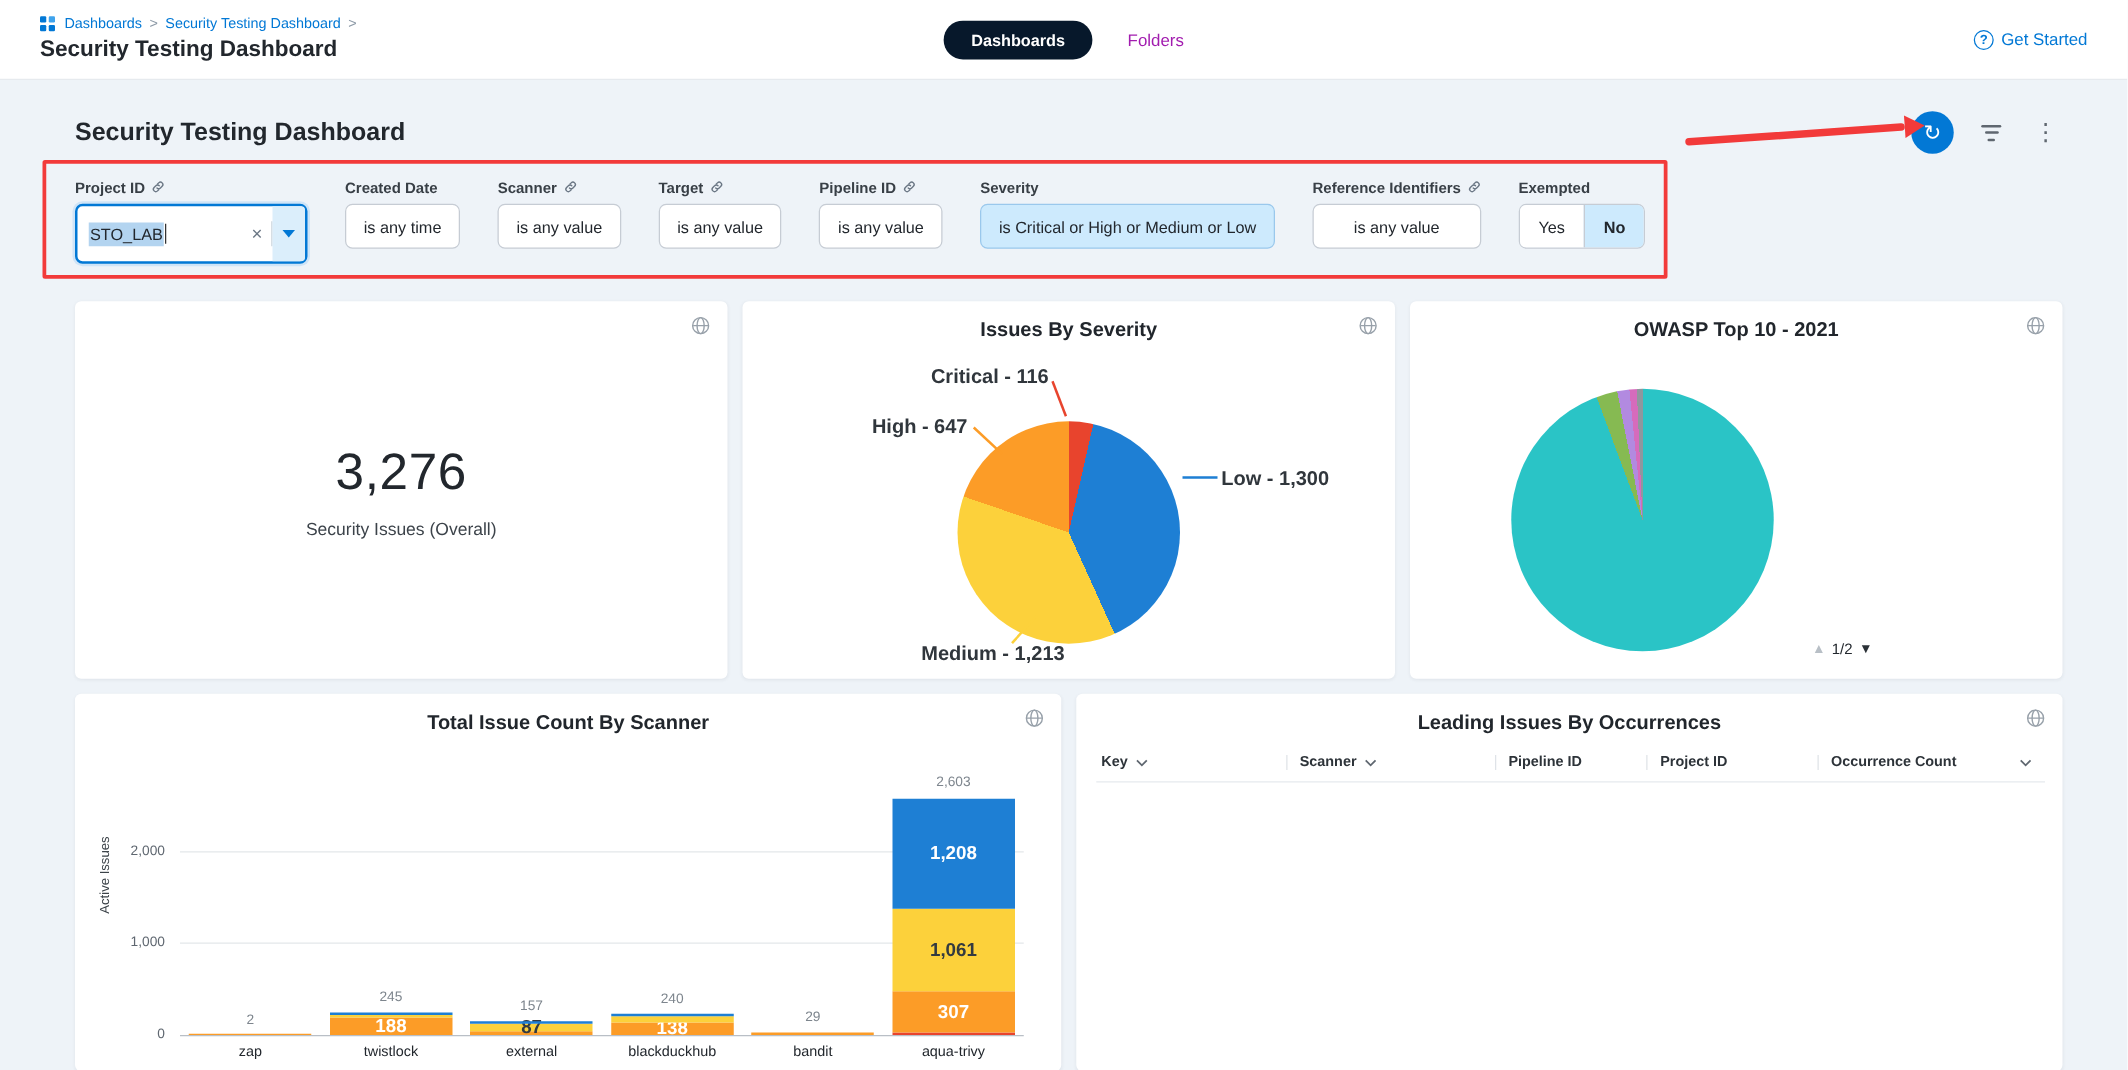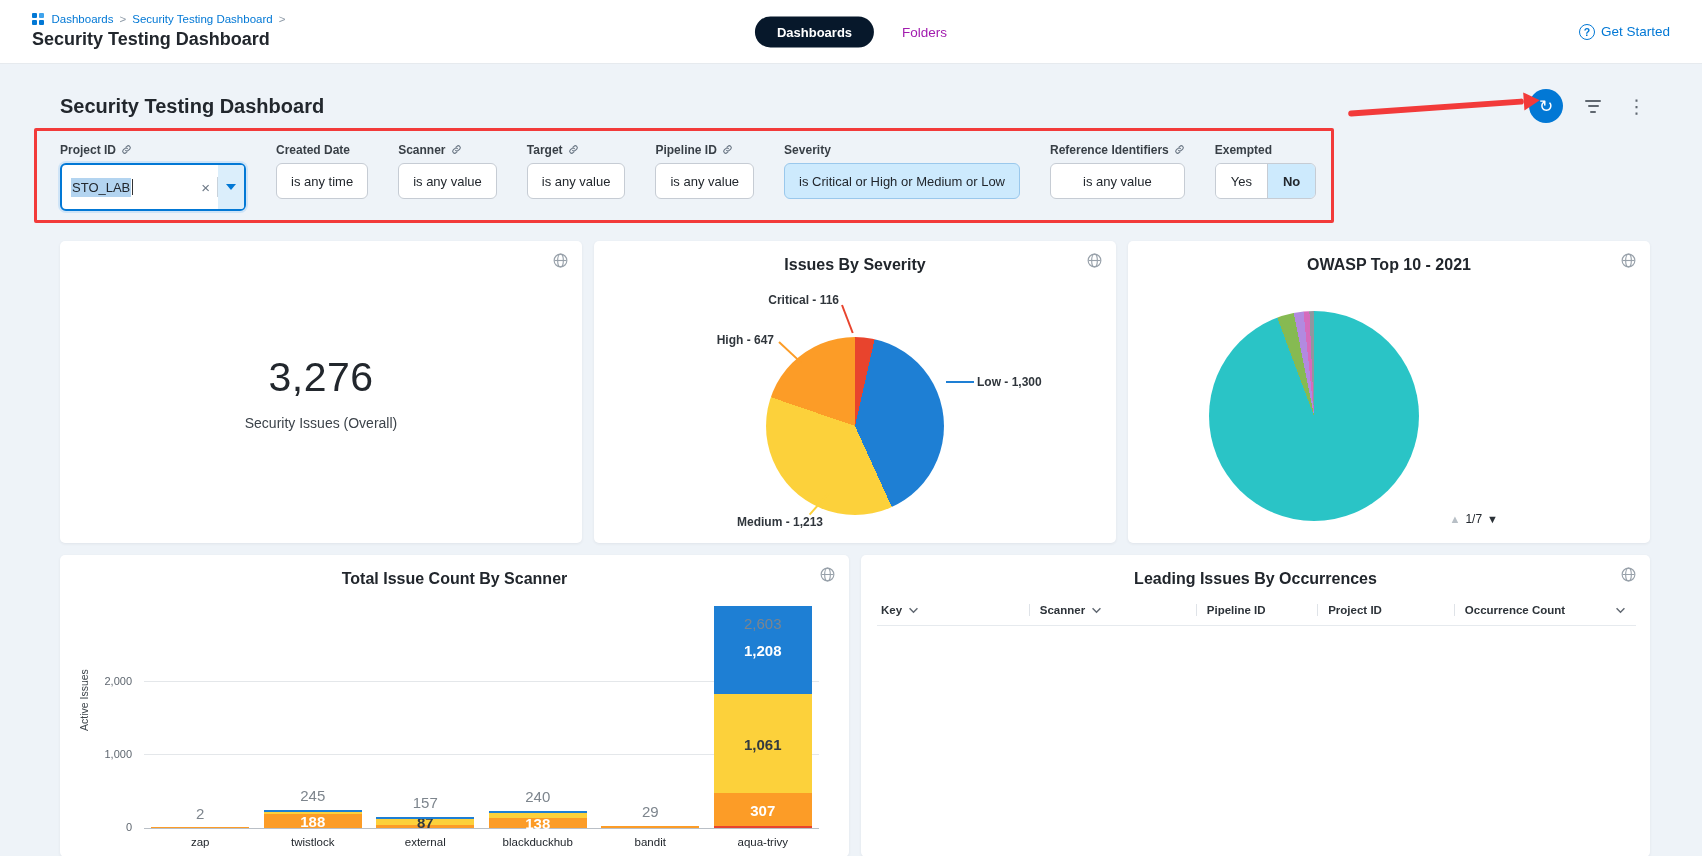--- a/index.html
+++ b/index.html
@@ -87,21 +87,21 @@
 
   
   .big-wrap { height:100%; display:flex; flex-direction:column; align-items:center; justify-content:center; }
   .big-number { font-size:41px; color:#22272d; letter-spacing:.5px; }
   .big-label { font-size:14px; color:#3c434a; margin-top:14px; }
 
   
   .sev-area { position:absolute; inset:0; }
   .pie { border-radius:50%; }
   .sev-pie { position:absolute; left:172px; top:96px; width:178px; height:178px; }
-  .sev-label { position:absolute; font-size:12px; font-weight:700; color:#30363c; white-space:nowrap; }
+  .sev-label { position:absolute; font-size:16px; font-weight:700; color:#30363c; white-space:nowrap; }
   .sl-critical { left:140px; top:52px; width:105px; text-align:right; }
   .sl-high { left:65px; top:92px; width:115px; text-align:right; }
   .sl-low { left:383px; top:134px; }
   .sl-medium { left:143px; top:274px; }
   .lead { position:absolute; width:2px; transform-origin:top center; }
   .lead-critical { left:247px; top:64px; height:30px; background:#e8442d; transform:rotate(-21deg); }
   .lead-high { left:184px; top:101px; height:31px; background:#fc9c27; transform:rotate(-47deg); }
   .lead-low { left:352px; top:140px; width:28px; height:2px; background:#1e7fd4; }
   .lead-medium { left:234px; top:252px; height:29px; background:#fcd13b; transform:rotate(42deg); }
 
@@ -118,21 +118,21 @@
   .y-title { position:absolute; left:18px; top:176px; font-size:10.5px; color:#3c4349;
     transform:rotate(-90deg); transform-origin:left top; }
   .gridline { position:absolute; left:0; right:0; height:1px; background:#e4e7ea; }
   .ytick { position:absolute; left:-12px; transform:translateX(-100%); font-size:11px; color:#5f6770; }
   .bar-col { flex:1; height:100%; position:relative; }
   .bar-stack { position:absolute; bottom:0; left:50%; transform:translateX(-50%); width:98px;
     display:flex; flex-direction:column-reverse; }
   .seg { position:relative; width:100%; }
   .seg-label { position:absolute; left:50%; top:50%; transform:translate(-50%,-50%);
     font-size:15px; font-weight:700; white-space:nowrap; }
-  .bar-total { position:absolute; left:0; right:0; text-align:center; font-size:15px; color:#7d858d; }
+  .bar-total { position:absolute; left:0; right:0; text-align:center; font-size:11px; color:#7d858d; }
   .x-label { position:absolute; left:0; right:0; top:calc(100% + 8px); text-align:center;
     font-size:11.5px; color:#22272d; }
 
   
   .table-head { display:flex; margin:16px 14px 0 16px; padding-bottom:9px; border-bottom:1px solid #e6eaee; }
   .th { display:flex; align-items:center; gap:6px; font-size:11.5px; font-weight:700; color:#2d3339;
     padding:0 10px; cursor:pointer; }
   .th + .th { border-left:1px solid #dfe3e8; }
   .th.c0 { width:20%; padding-left:4px; } .th.c1 { width:22%; } .th.c2 { width:16%; }
   .th.c3 { width:18%; } .th.c4 { width:24%; }
@@ -329,21 +329,21 @@
           <svg viewBox="0 0 24 24" width="17" height="17" fill="none" stroke="#98a1aa" stroke-width="1.6">
               <circle cx="12" cy="12" r="9"></circle>
               <ellipse cx="12" cy="12" rx="4" ry="9"></ellipse>
               <path d="M3.5 12h17"></path>
             </svg>
         </span>
         <h3 class="card-title">OWASP Top 10 - 2021</h3>
         <div class="pie owasp-pie" id="owasp-pie" style="background: conic-gradient(rgb(42, 196, 198) 0deg, rgb(42, 196, 198) 339.48deg, rgb(134, 186, 82) 339.48deg, rgb(134, 186, 82) 348.84deg, rgb(178, 138, 224) 348.84deg, rgb(178, 138, 224) 354.24deg, rgb(214, 107, 188) 354.24deg, rgb(214, 107, 188) 357.48deg, rgb(143, 151, 158) 357.48deg, rgb(143, 151, 158) 360deg);"></div>
         <div class="pager">
           <span class="pg-up">▲</span>
-          <span class="pg-text">1/7</span>
+          <span class="pg-text">1/2</span>
           <span class="pg-down">▼</span>
         </div>
       </section>
     </div>
 
     
     <div class="grid grid-2">
 
       <section class="card">
         <span class="globe">
@@ -407,21 +407,21 @@
               </div>
               <span class="bar-total" style="bottom: 8.11593px;">29</span>
               <span class="x-label">bandit</span>
             </div>
             <div class="bar-col">
               <div class="bar-stack">
                 <div class="seg" style="height: 1.97px; background: rgb(232, 68, 45);"></div>
                 <div class="seg" style="height: 33px; background: rgb(252, 156, 39);">
                   <span class="seg-label" style="color: rgb(255, 255, 255);">307</span>
                 </div>
-                <div class="seg" style="height: 99px; background: rgb(252, 209, 59);">
+                <div class="seg" style="height: 66px; background: rgb(252, 209, 59);">
                   <span class="seg-label" style="color: rgb(51, 58, 64);">1,061</span>
                 </div>
                 <div class="seg" style="height: 88.1393px; background: rgb(30, 127, 212);">
                   <span class="seg-label" style="color: rgb(255, 255, 255);">1,208</span>
                 </div>
               </div>
               <span class="bar-total" style="bottom: 195.923px;">2,603</span>
               <span class="x-label">aqua-trivy</span>
             </div>
           </div>

